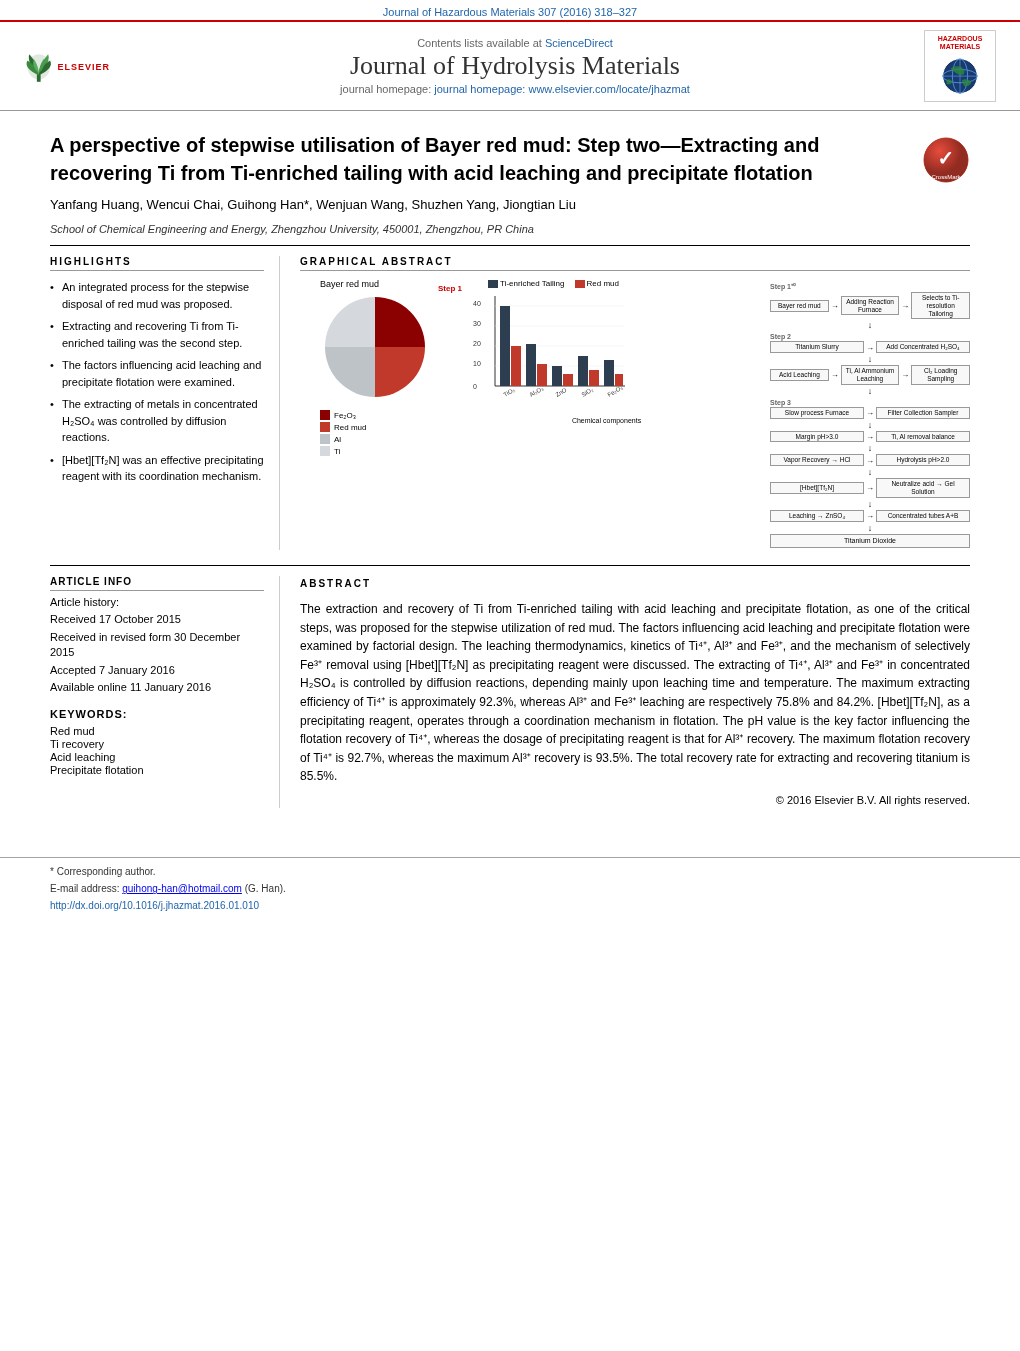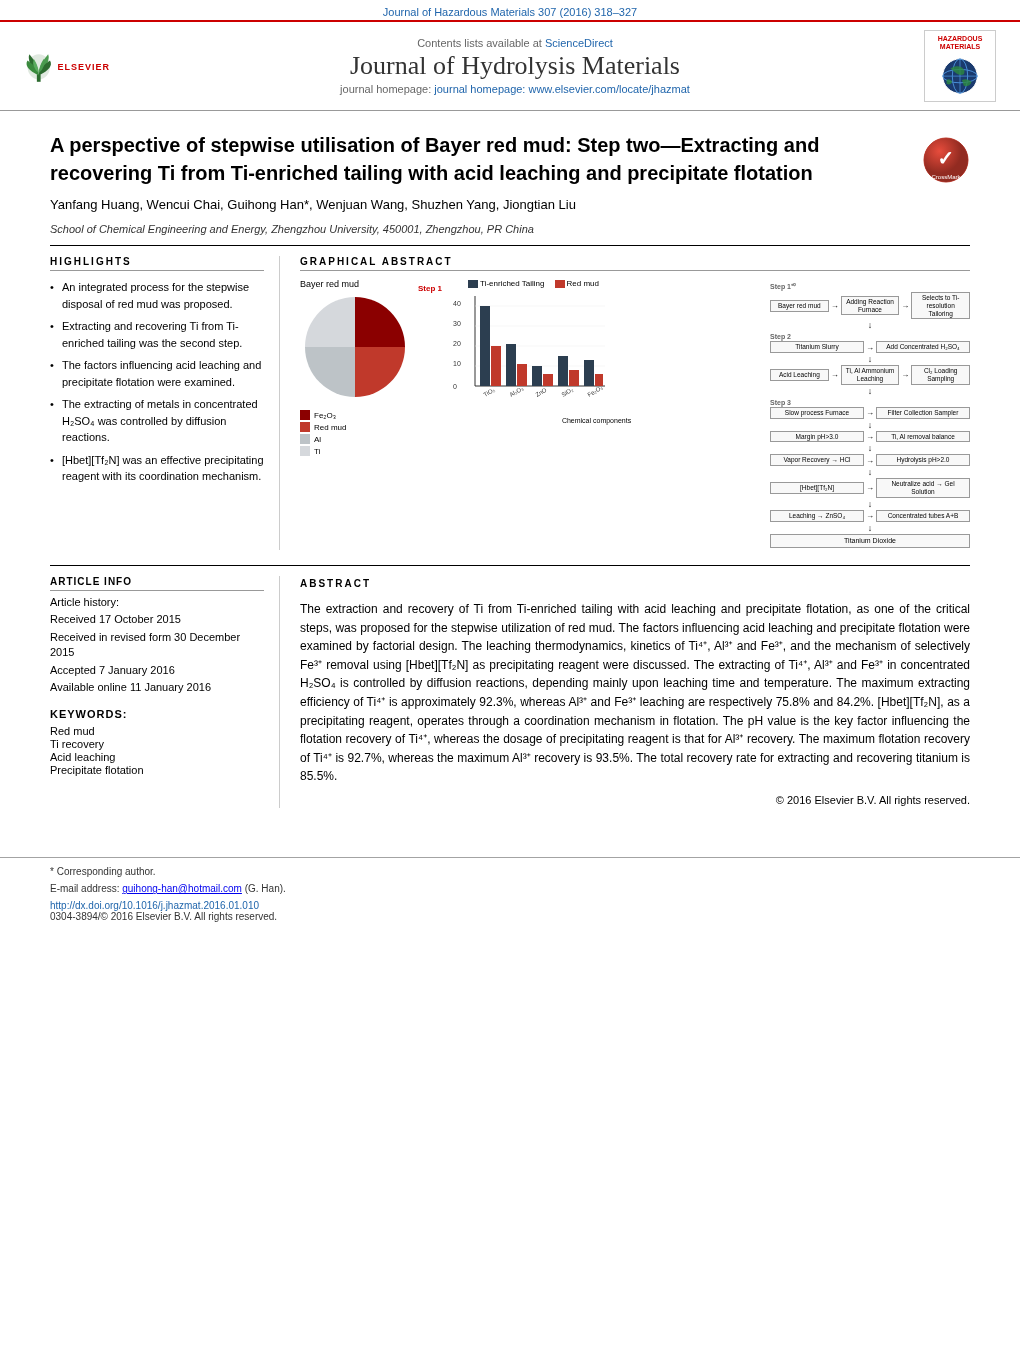--- a/index.html
+++ b/index.html
@@ -195,20 +195,21 @@
     .highlights-list li::before {
       content: '•';
       position: absolute;
       left: 0;
     }
 
     
     .graphical-abstract {
       display: flex;
       gap: 27px;
+      margin-left: 20px;
     }
     .flow-diagram-area {
       width: 200px;
       flex-shrink: 0;
       font-size: 8px;
       font-family: Arial, sans-serif;
     }
     .chart-title {
       font-size: 9px;
       font-family: Arial, sans-serif;
@@ -653,16 +654,15 @@
   <div class="footer-section">
     <div class="corresponding-note">* Corresponding author.</div>
     <div>
       <span>E-mail address:</span>
       <a href="#">guihong-han@hotmail.com</a>
       <span>(G. Han).</span>
     </div>
     <div class="doi-line">
       <a href="#">http://dx.doi.org/10.1016/j.jhazmat.2016.01.010</a>
     </div>
-    <div>0304-3894/© 2016 Elsevier B.V. All rights reserved.</div>
   </div>
 
 </div>
 
 </body></html>

